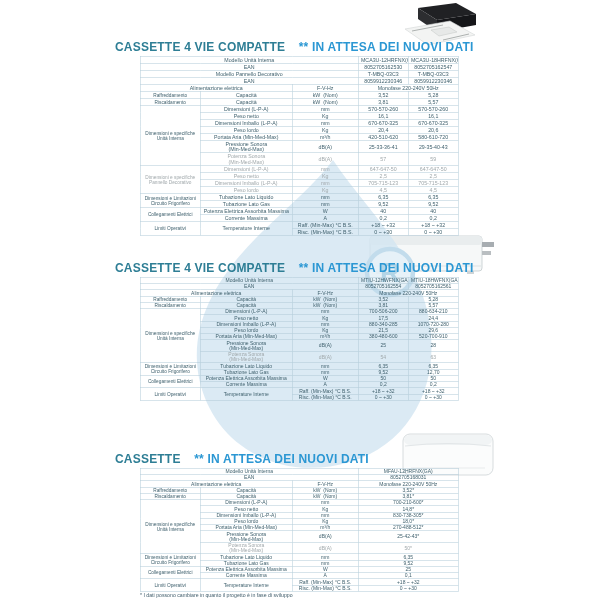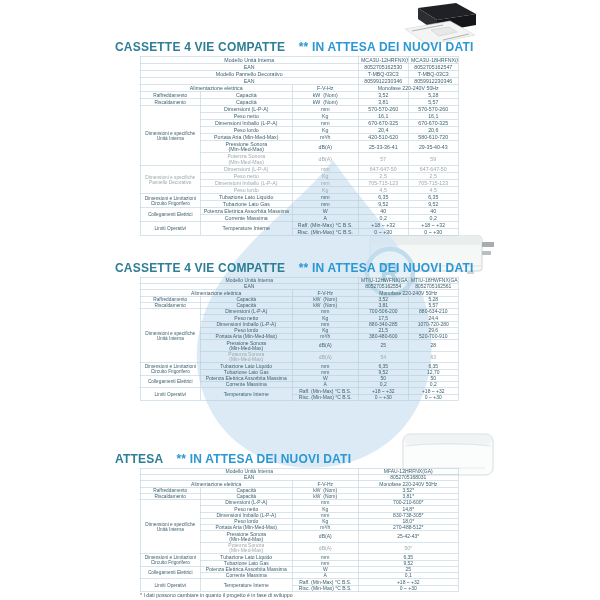--- a/index.html
+++ b/index.html
@@ -372,21 +372,21 @@
             <td>Risc. (Min-Max) °C B.S.</td>
             <td>0 ~ +30</td>
             <td>0 ~ +30</td>
           </tr>
         </tbody>
       </table>
   </div>
 </div>
 
 <div class="abs content-layer title" style="left:115px;top:452px">
-  <span class="main">ATTESA</span>
+  <span class="main">CASSETTE</span>
   <span class="note">** IN ATTESA DEI NUOVI DATI</span>
 </div>
 <div class="abs content-layer" style="left:140px;top:468px">
   <div class="scale">
     <table class="t tight">
         <colgroup>
           <col style="width: 120px;">
           <col style="width: 184px;">
           <col style="width: 132px;">
           <col style="width: 200px;">

